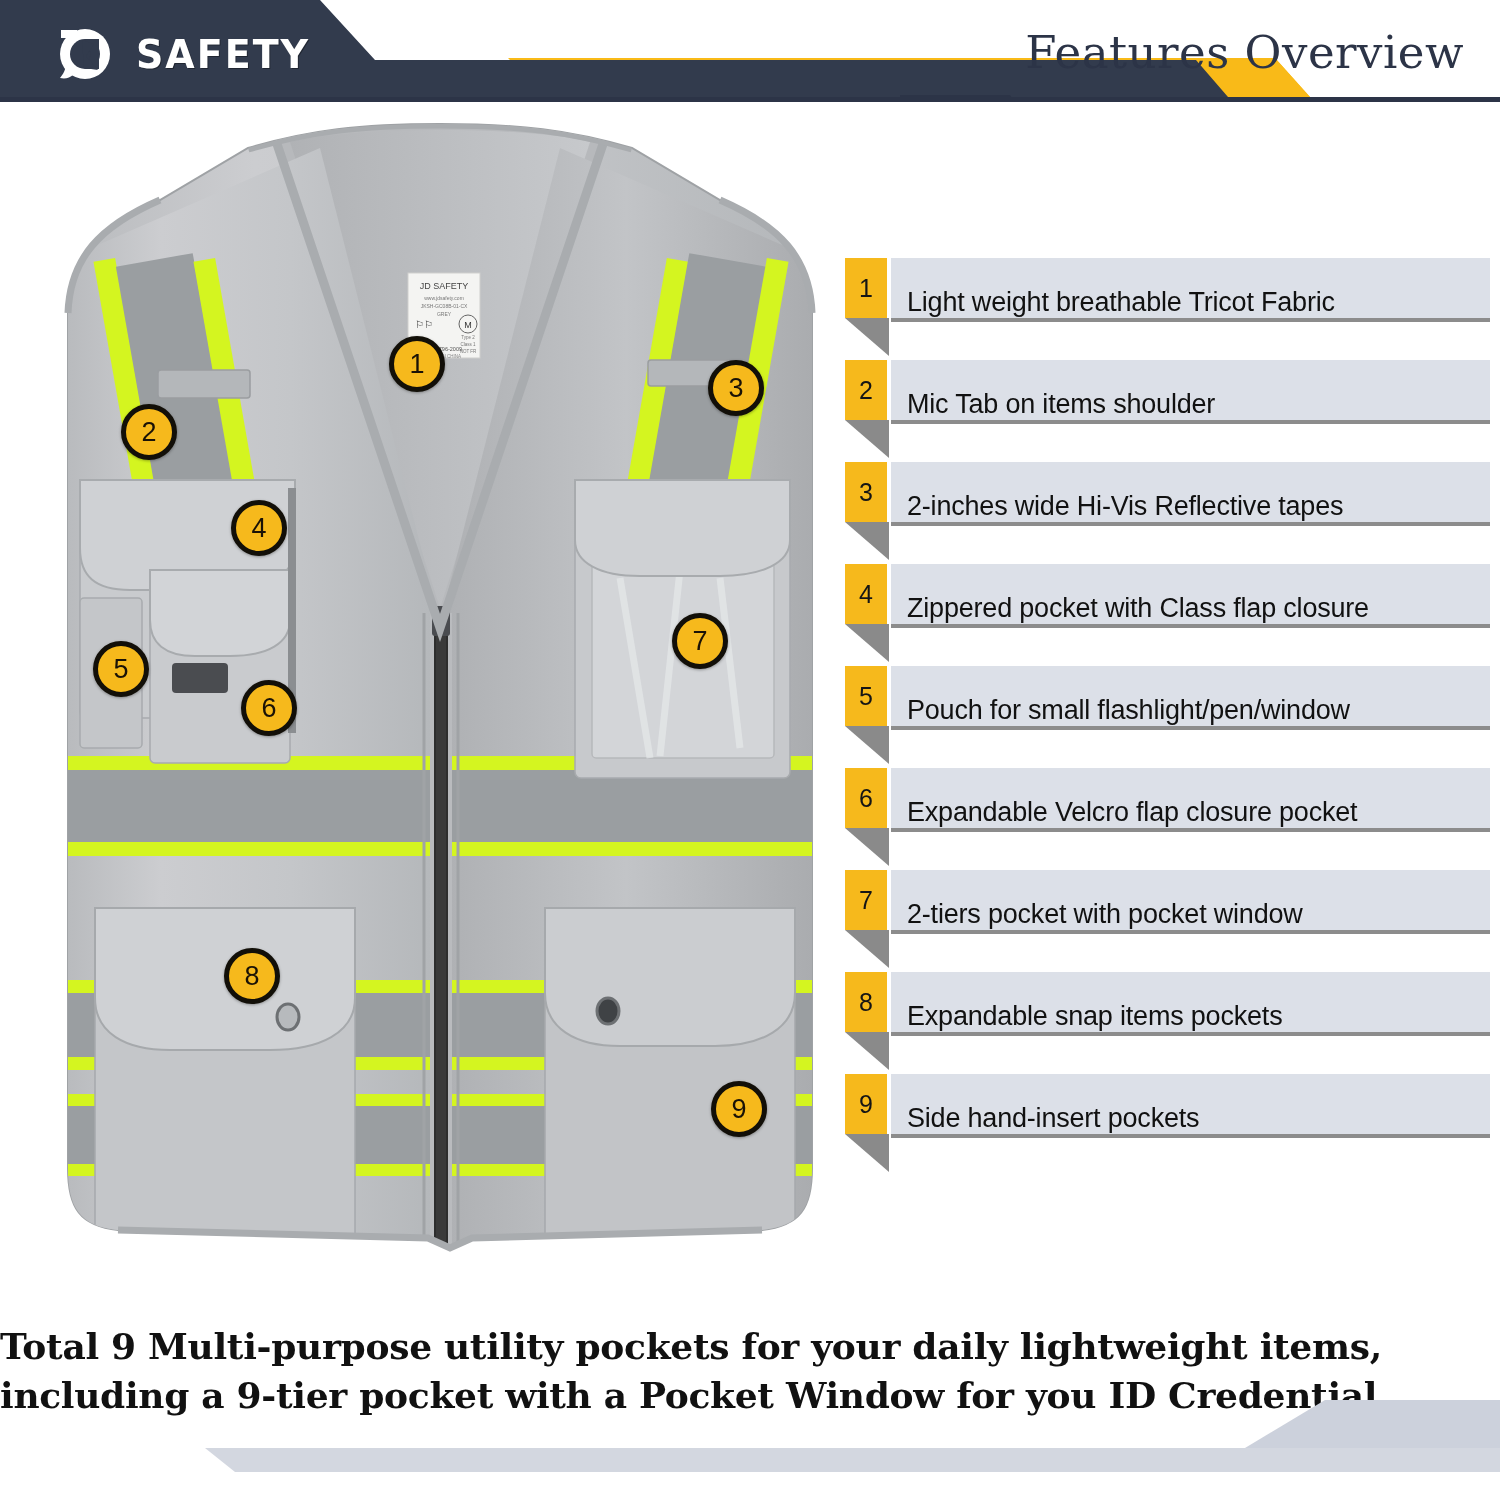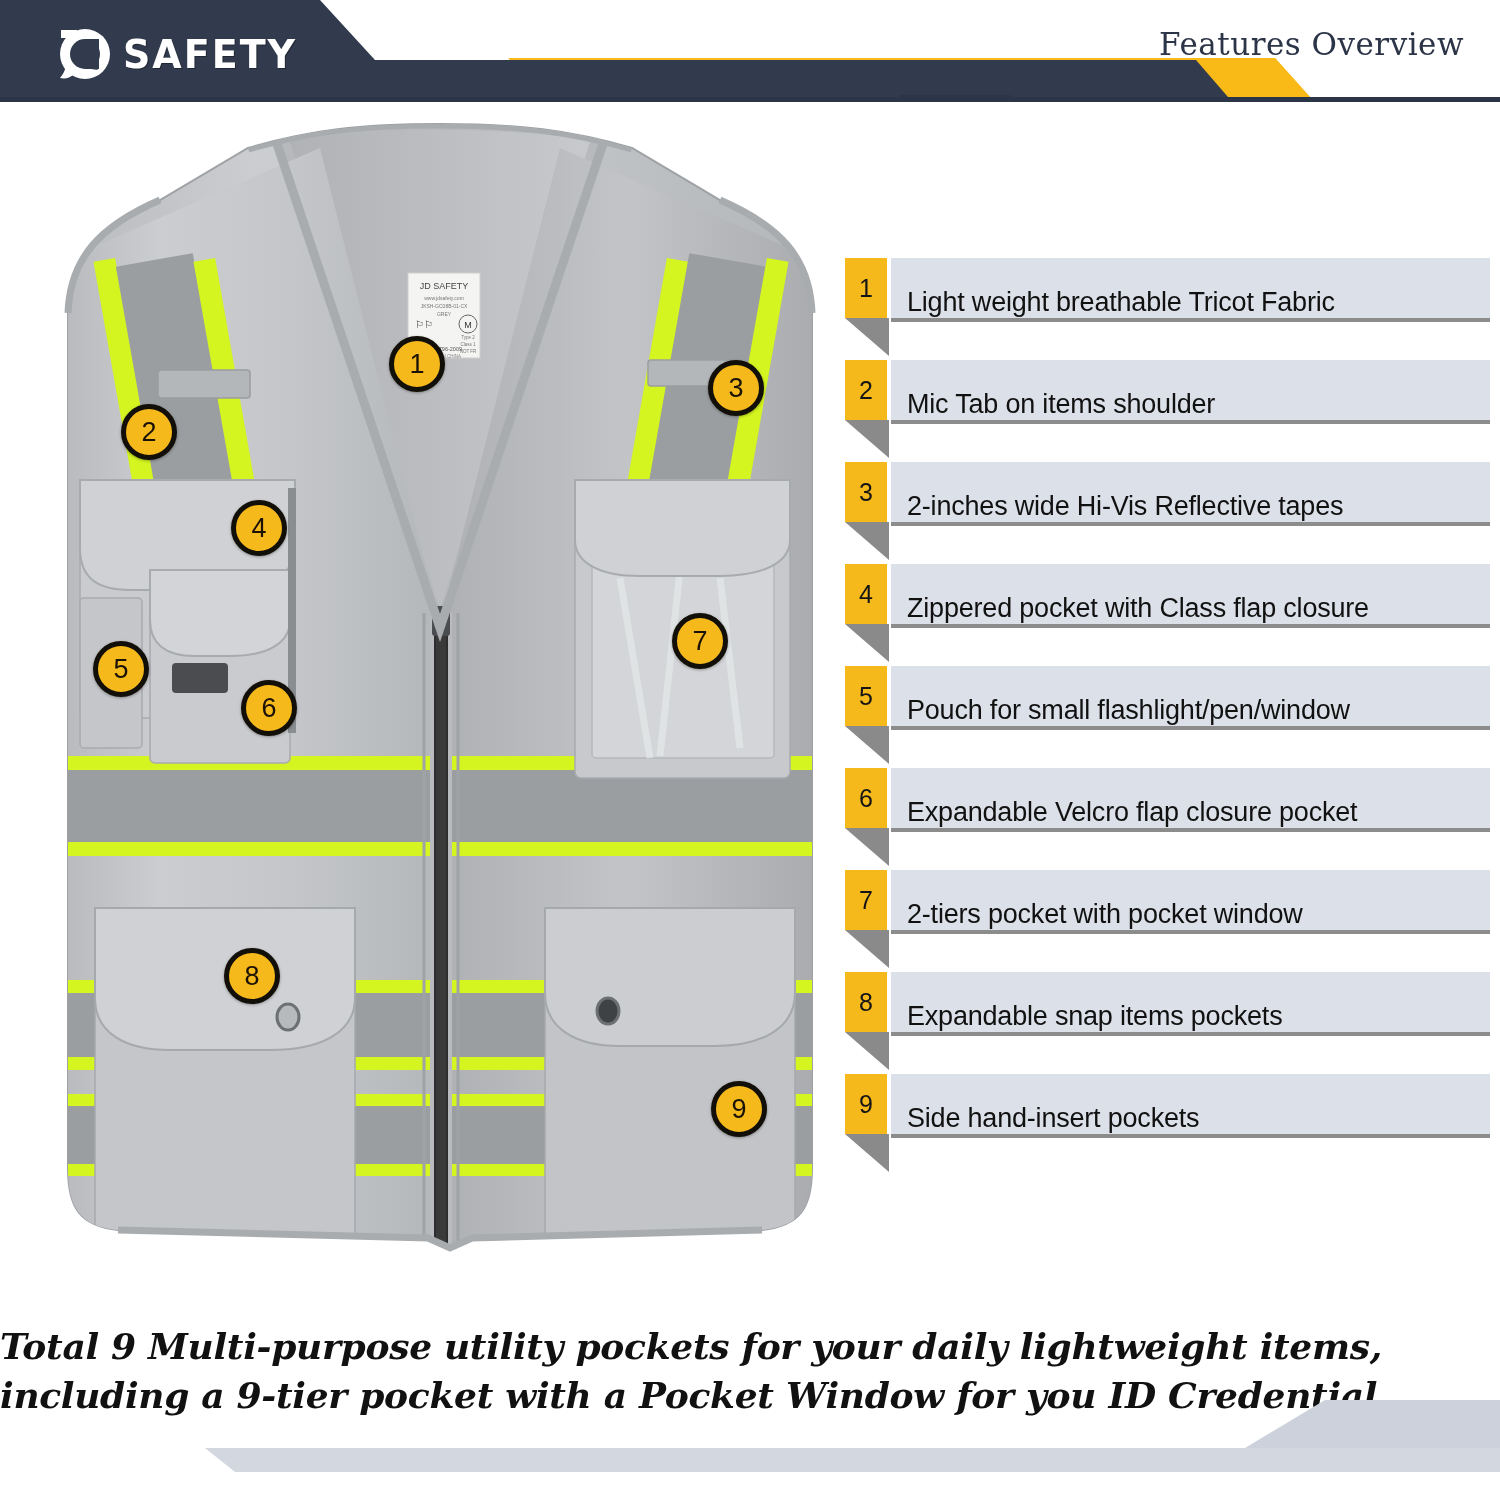--- a/index.html
+++ b/index.html
@@ -10,36 +10,36 @@
     overflow:hidden;
     position:relative;
   }
 
   
   #header{position:absolute;left:0;top:0;width:1500px;height:108px;}
   .hdr-svg{position:absolute;left:0;top:0;}
 
   #logo-wrap{
     position:absolute;left:55px;top:26px;
-    display:flex;align-items:center;gap:10px;
+    display:flex;align-items:center;gap:23px;
     height:56px;
   }
   #logo-mark{position:relative;width:58px;height:56px;}
   #logo-text{
     color:#ffffff;font-size:38px;font-weight:bold;
     letter-spacing:2px;
     font-family:"DejaVu Sans", sans-serif;
     transform:scaleY(1.05);
     text-shadow:1px 1px 0 rgba(0,0,0,.35);
   }
 
   #header-title{
     position:absolute;right:36px;top:26px;
     font-family:"DejaVu Serif", serif;
-    font-size:31px;color:#2c3447;
+    font-size:45px;color:#2c3447;
     letter-spacing:.5px;white-space:nowrap;
   }
 
   
   #vest-panel{position:absolute;left:0;top:108px;width:840px;height:1185px;margin-left:20px;}
   .vest-svg{position:absolute;left:0;top:0;}
 
   
   .callout{
     position:absolute;
@@ -82,21 +82,21 @@
   .feat-tailline{
     position:absolute;left:46px;top:60px;right:10px;height:4px;
     background:#8c8c8c;
   }
 
   
   #caption{
     position:absolute;left:0;top:1322px;width:1232px;
     text-align:center;
     font-family:"DejaVu Serif", serif;
-    font-style:italic;font-weight:bold;
+    font-weight:bold;
     font-size:36px;line-height:1.35;color:#111111;
     letter-spacing:-.3px;
   }
   #caption div{white-space:nowrap;}
 
   
   #bottom-deco{position:absolute;left:0;top:1400px;width:1500px;height:100px;}
 </style>
 </head>
 <body>

